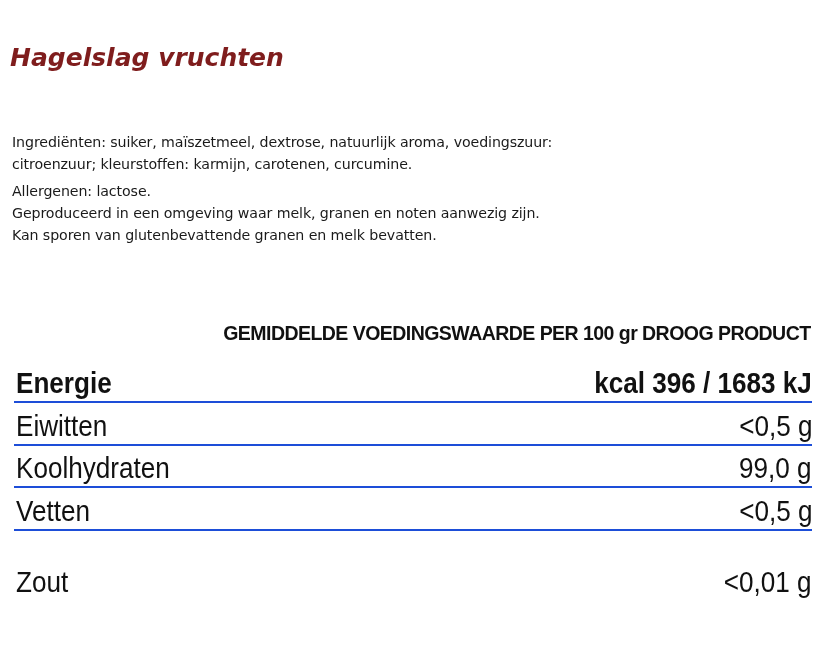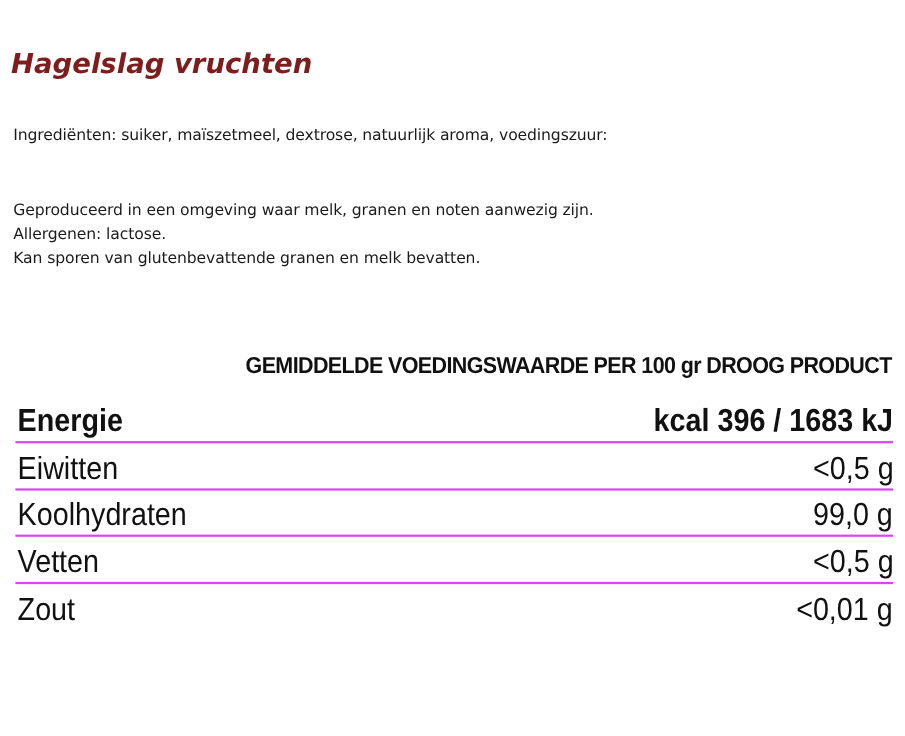--- a/index.html
+++ b/index.html
@@ -10,61 +10,62 @@
   .title {
     position: absolute; left: 10px; top: 10px;
     font-family: "DejaVu Sans", sans-serif; font-style: italic; font-weight: bold;
     font-size: 25px; line-height: 37px; letter-spacing: 0px; color: #7f1d1d; margin-top: 29px;
   }
   .para {
     position: absolute; left: 12px;
     font-family: "DejaVu Sans", sans-serif; font-size: 14.2px; line-height: 22px;
     color: #1a1a1a; letter-spacing: -0.1px;
   }
-  .ingredients { top: 112px; }
+  .ingredients { top: 131px; }
   .allergens { top: 180px; }
   .para div { white-space: nowrap; }
 
   .nut-heading {
     position: absolute; right: 12px; top: 318px;
     font-family: "Liberation Sans", sans-serif; font-weight: bold;
     font-size: 21px; letter-spacing: -0.6px; line-height: 30px; color: #111;
     transform: scaleX(0.93); transform-origin: right center;
   }
   .nut-table { position: absolute; left: 14px; top: 359px; width: 798px; }
   .nut-row {
     position: relative; height: 42.5px; box-sizing: border-box;
-    border-bottom: 2px solid #d946ef;
+    border-bottom: 2px solid #1d4ed8;
   }
-  .nut-row.last { border-bottom: none; }
+  .nut-row.last { border-bottom: none; margin-top: 27px; }
   .nut-row span {
     position: absolute; bottom: -1px;
     font-family: "Liberation Sans", sans-serif; font-size: 29px; line-height: 38px;
     color: #111; white-space: nowrap;
     transform: scaleX(0.9);
   }
   .nut-row .label { left: 2px; transform-origin: left center; }
   .nut-row .value { right: 0; transform-origin: right center; }
   .nut-row.bold span { font-weight: bold; }
   .nut-row.first { height: 44px; }
 </style>
 </head>
 <body>
 
 <div class="title">
   <div>Hagelslag vruchten</div>
 </div>
 
 <div class="para ingredients">
   <div>Ingrediënten: suiker, maïszetmeel, dextrose, natuurlijk aroma, voedingszuur:</div>
+  <div>citroenzuur; kleurstoffen: karmijn, carotenen, curcumine.</div>
 </div>
 
 <div class="para allergens">
+  <div>Allergenen: lactose.</div>
   <div>Geproduceerd in een omgeving waar melk, granen en noten aanwezig zijn.</div>
-  <div>Allergenen: lactose.</div>
   <div>Kan sporen van glutenbevattende granen en melk bevatten.</div>
 </div>
 
 <div class="nut-heading">GEMIDDELDE VOEDINGSWAARDE PER 100 gr DROOG PRODUCT</div>
 
 <div class="nut-table">
   <div class="nut-row bold first">
     <span class="label">Energie</span>
     <span class="value">kcal 396 / 1683 kJ</span>
   </div>

